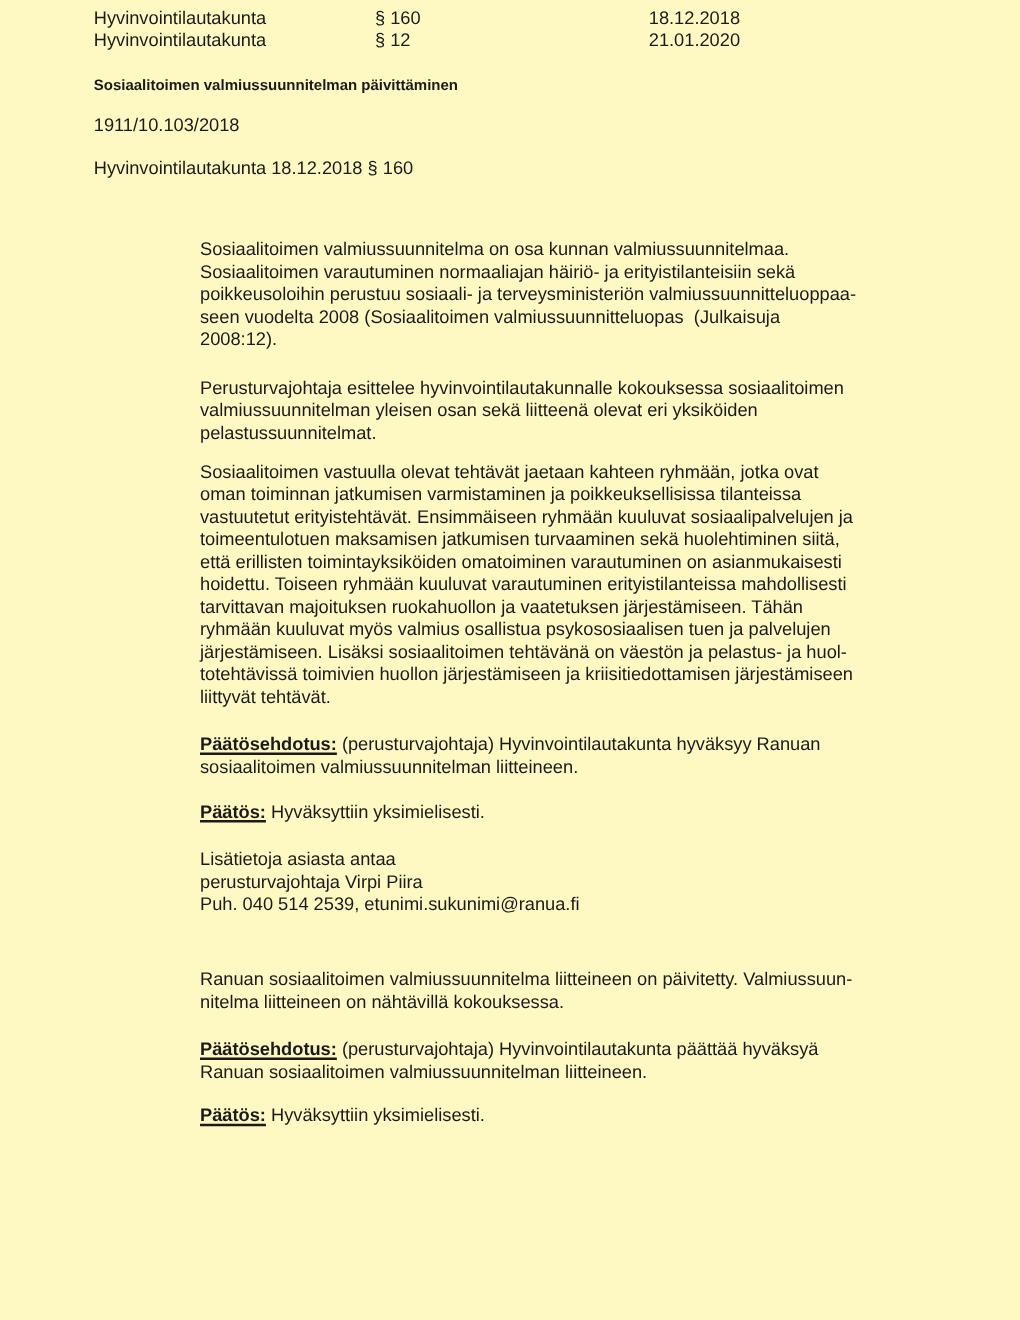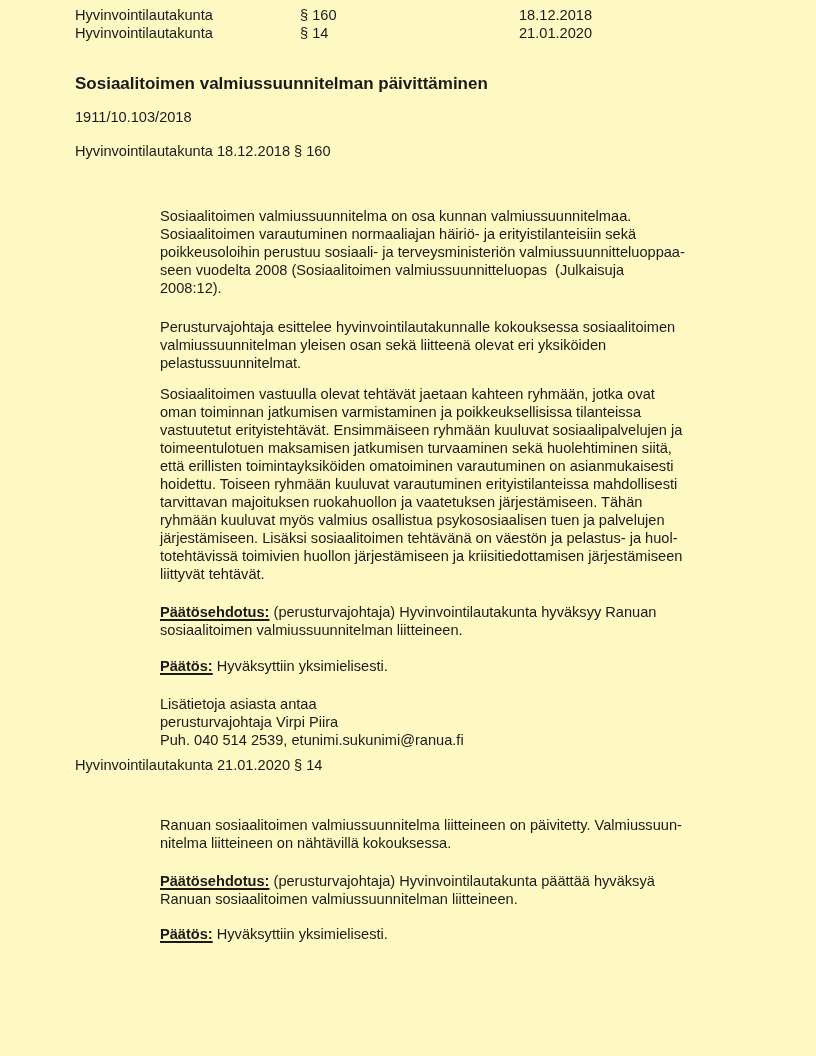--- a/index.html
+++ b/index.html
@@ -19,22 +19,22 @@
   }
 
   
   .hdr-row { display: flex; margin-left: 75px; height: 18px; }
   .hdr-col1 { width: 225px; }
   .hdr-col2 { width: 219px; }
   .hdr-col3 { }
 
   
   .doc-title {
-    margin: 32px 0 0 75px;
-    font-size: 17px;
+    margin: 16px 0 0 75px;
+    font-size: 12px;
     line-height: 20px;
     font-weight: bold;
   }
 
   .case-number { margin: 14px 0 0 75px; }
 
   .section-ref { margin: 16px 0 0 75px; white-space: pre; }
   .section-ref.ref2 { margin-top: 7px; }
 
   .body-ind { margin-left: 160px; }
@@ -62,21 +62,21 @@
 <div class="page">
 
   <div class="hdr">
     <div class="hdr-row">
         <span class="hdr-col1">Hyvinvointilautakunta</span>
         <span class="hdr-col2">§ 160</span>
         <span class="hdr-col3">18.12.2018</span>
       </div>
     <div class="hdr-row">
         <span class="hdr-col1">Hyvinvointilautakunta</span>
-        <span class="hdr-col2">§ 14</span>
+        <span class="hdr-col2">§ 12</span>
         <span class="hdr-col3">21.01.2020</span>
       </div>
   </div>
 
   <h1 class="doc-title">Sosiaalitoimen valmiussuunnitelman päivittäminen</h1>
 
   <div class="case-number">1911/10.103/2018</div>
 
   <div class="section-ref">Hyvinvointilautakunta 18.12.2018 § 160</div>
 
@@ -101,21 +101,20 @@
 totehtävissä toimivien huollon järjestämiseen ja kriisitiedottamisen järjestämiseen
 liittyvät tehtävät.</p>
     <p class="para mt20"><span class="lbl">Päätösehdotus:</span><span> (perusturvajohtaja) Hyvinvointilautakunta hyväksyy Ranuan
 sosiaalitoimen valmiussuunnitelman liitteineen.</span></p>
     <p class="para mt18"><span class="lbl">Päätös:</span><span> Hyväksyttiin yksimielisesti.</span></p>
     <p class="para mt20">Lisätietoja asiasta antaa
 perusturvajohtaja Virpi Piira
 Puh. 040 514 2539, etunimi.sukunimi@ranua.fi</p>
   </div>
 
-  <div class="section-ref ref2">Hyvinvointilautakunta 21.01.2020 § 14</div>
 
   <div class="body-ind">
     <p class="para mt41">Ranuan sosiaalitoimen valmiussuunnitelma liitteineen on päivitetty. Valmiussuun-
 nitelma liitteineen on nähtävillä kokouksessa.</p>
     <p class="para mt20"><span class="lbl">Päätösehdotus:</span><span> (perusturvajohtaja) Hyvinvointilautakunta päättää hyväksyä
 Ranuan sosiaalitoimen valmiussuunnitelman liitteineen.</span></p>
     <p class="para mt17"><span class="lbl">Päätös:</span><span> Hyväksyttiin yksimielisesti.</span></p>
   </div>
 
 </div>

